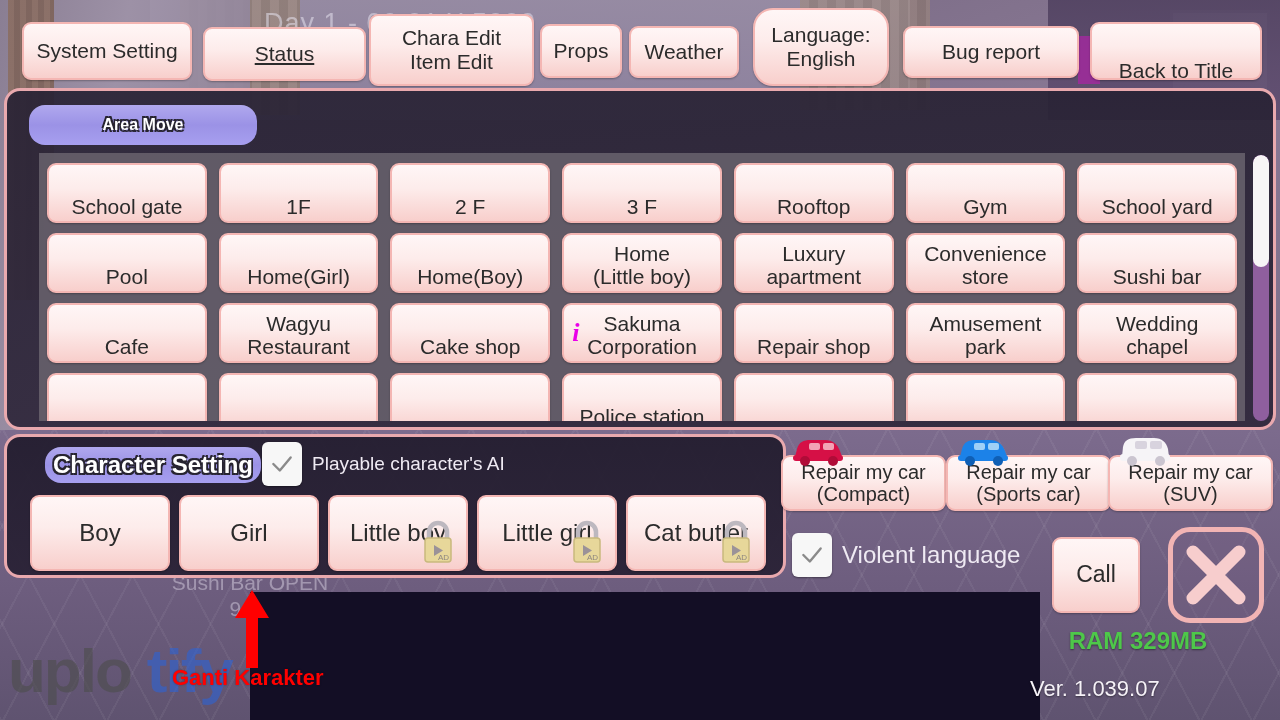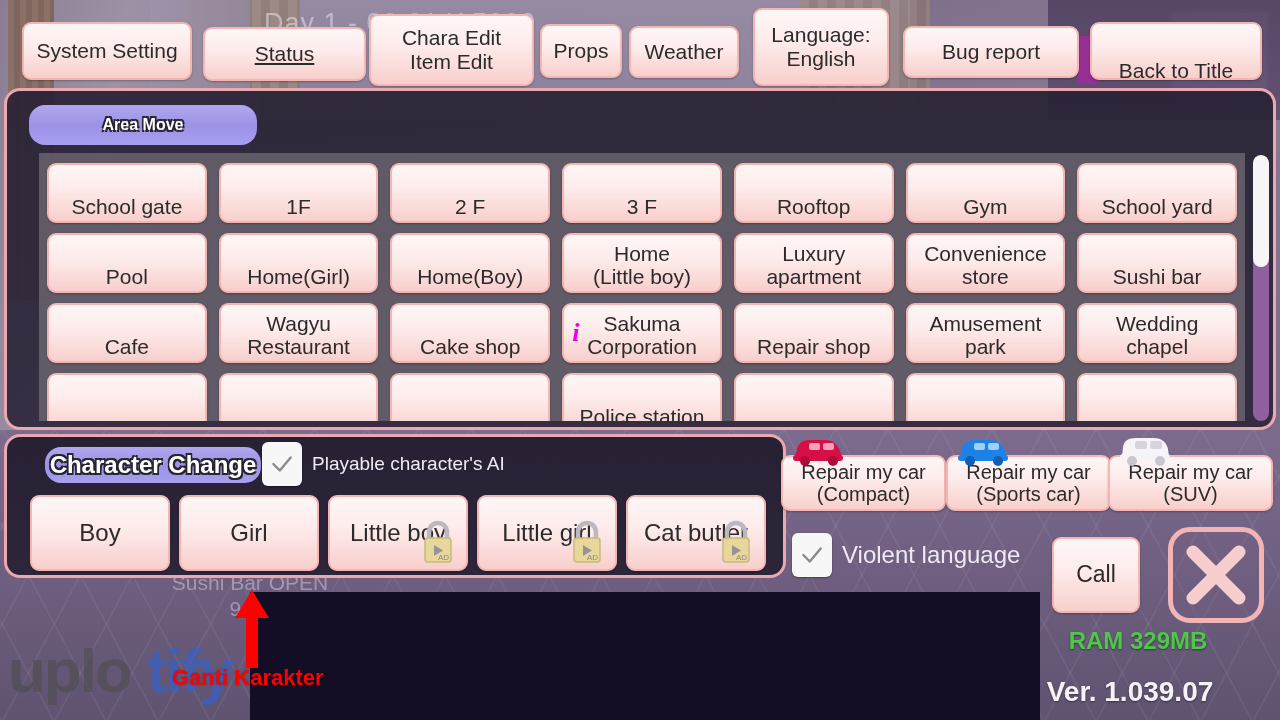--- a/index.html
+++ b/index.html
@@ -96,21 +96,21 @@
   
   #topbar {
     position: absolute; left: 0; top: 22px; width: 1280px; height: 68px;
   }
   #topbar .pbtn { position: absolute; height: 58px; }
   .tb0 { left: 22px;   top: 0;   width: 170px; }
   .tb1 { left: 203px;  top: 5px; width: 163px; height: 54px !important; text-decoration: underline; }
   .tb2 { left: 369px;  top: -8px; width: 165px; height: 72px !important; }
   .tb3 { left: 540px;  top: 2px; width: 82px;  height: 54px !important; }
   .tb4 { left: 629px;  top: 4px; width: 110px; height: 52px !important; }
-  .tb5 { left: 753px;  top: -14px; width: 136px; height: 78px !important; }
+  .tb5 { left: 753px;  top: -14px; width: 136px; height: 78px !important; border-radius: 20px; }
   .tb6 { left: 903px;  top: 4px; width: 176px; height: 52px !important; }
   .tb7 { left: 1090px; top: 0;  width: 172px; }
 
   
   #area-panel {
     position: absolute; left: 4px; top: 88px; width: 1272px; height: 342px;
     background: linear-gradient(180deg, rgba(40,34,52,.92) 0%, rgba(48,40,60,.94) 100%);
     border: 3px solid #e9a9ae;
     border-radius: 16px;
   }
@@ -212,24 +212,22 @@
   #close-btn svg { width: 70px; height: 70px; }
 
   #ram-text {
     position: absolute; left: 1048px; top: 627px; width: 180px;
     text-align: center;
     font-size: 24px; color: #4ec74a; font-weight: bold;
     text-shadow: 0 1px 2px rgba(0,0,0,.45);
   }
   #ver-text {
     position: absolute; left: 1030px; top: 676px; width: 200px;
-    text-align: center;
-    font-size: 28px; color: #f6f2f8;
+    font-size: 22px; color: #f6f2f8;
     text-shadow: 0 1px 2px rgba(0,0,0,.45);
-    font-weight: bold;
   }
 
   
   #dialogue-box {
     position: absolute; left: 250px; top: 592px; width: 790px; height: 128px;
     background: #130e25;
   }
 
   
   #watermark {
@@ -401,21 +399,21 @@
             <span style="white-space: pre-line;"></span>
           </div>
         </div>
     </div>
     <div id="area-scroll">
       <div class="thumb" style="height: 42%;"></div>
     </div>
   </div>
 
   <div id="char-panel">
-    <div class="section-tag" id="char-tag" style="white-space: pre-line;">Character Change</div>
+    <div class="section-tag" id="char-tag" style="white-space: pre-line;">Character Setting</div>
   </div>
 
   <div class="check-row" id="ai-check-row">
     <div class="checkbox">
       <svg viewBox="0 0 24 24">
         <path d="M4 12 L10 18 L20 6" fill="none" stroke="#8a8a8a" stroke-width="2.2" stroke-linecap="round" stroke-linejoin="round"></path>
       </svg>
     </div>
     <span class="check-label" style="white-space: pre-line;">Playable character's AI</span>
   </div>

